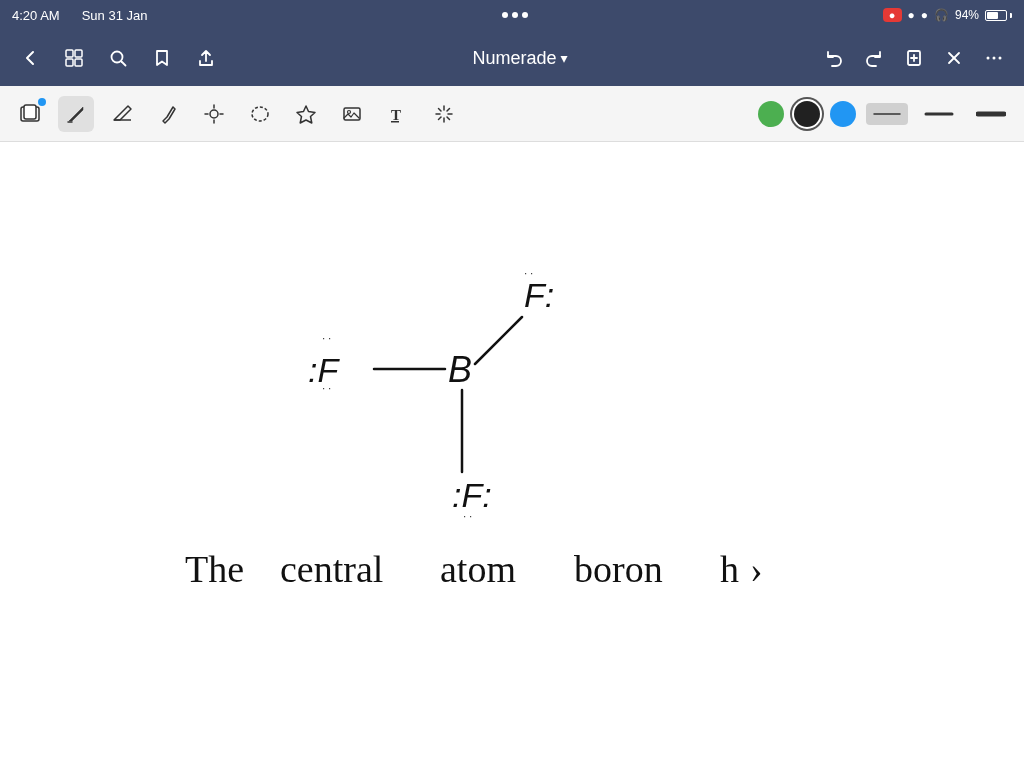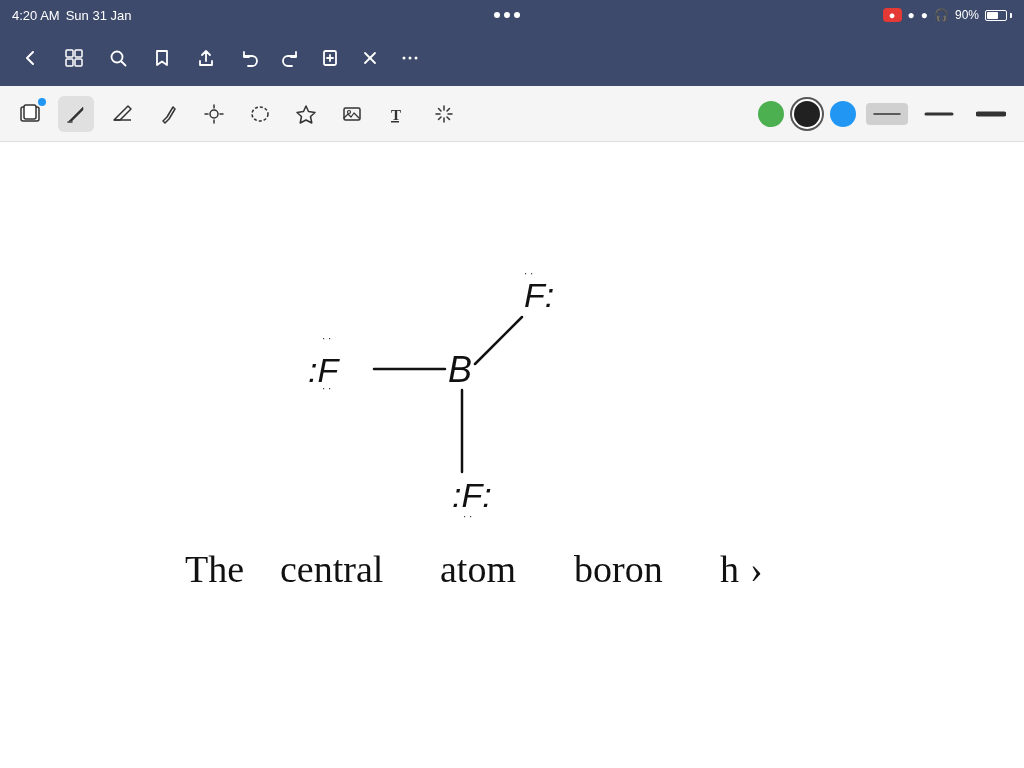--- a/index.html
+++ b/index.html
@@ -16,21 +16,21 @@
     .status-bar {
       height: 30px;
       background: #3d4a6b;
       display: flex;
       align-items: center;
       justify-content: space-between;
       padding: 0 12px;
       color: #fff;
       font-size: 13px;
     }
-    .status-left { display: flex; align-items: center; gap: 6px; }
+    .status-left { display: flex; align-items: center; gap: 22px; }
     .status-center { display: flex; align-items: center; gap: 4px; }
     .status-right { display: flex; align-items: center; gap: 6px; font-size: 12px; }
     .status-dot { width: 6px; height: 6px; border-radius: 50%; background: #fff; }
     .record-btn {
       background: #e53935;
       border-radius: 4px;
       padding: 1px 6px;
       font-size: 11px;
       font-weight: bold;
     }
@@ -161,21 +161,21 @@
   <div class="status-center">
     <span class="status-dot"></span>
     <span class="status-dot"></span>
     <span class="status-dot"></span>
   </div>
   <div class="status-right">
     <span class="record-btn">●</span>
     <span>●</span>
     <span>●</span>
     <span>🎧</span>
-    <span>90%</span>
+    <span>94%</span>
     <div class="battery">
       <div class="battery-body">
         <div class="battery-fill"></div>
       </div>
       <div class="battery-tip"></div>
     </div>
   </div>
 </div>
 
 <div class="top-nav">
@@ -203,20 +203,24 @@
       <path d="M5 3h10v14l-5-3.5L5 17V3z" stroke="white" stroke-width="1.8" stroke-linejoin="round"></path>
     </svg>
   </div>
   <div class="nav-icon-btn">
     <svg width="20" height="20" viewBox="0 0 20 20" fill="none">
       <path d="M10 3v10M6 7l4-4 4 4" stroke="white" stroke-width="1.8" stroke-linecap="round" stroke-linejoin="round"></path>
       <path d="M4 13v4h12v-4" stroke="white" stroke-width="1.8" stroke-linecap="round" stroke-linejoin="round"></path>
     </svg>
   </div>
 
+  <div class="nav-title">
+    <span>Numerade</span>
+    <span style="font-size:14px;">▾</span>
+  </div>
 
   <div class="nav-right">
     <div class="nav-icon-btn">
       <svg width="20" height="20" viewBox="0 0 20 20" fill="none">
         <path d="M4 8h8a5 5 0 0 1 0 10H8" stroke="white" stroke-width="1.8" stroke-linecap="round" stroke-linejoin="round"></path>
         <polyline points="4,4 4,9 9,9" stroke="white" stroke-width="1.8" stroke-linecap="round" stroke-linejoin="round"></polyline>
       </svg>
     </div>
     <div class="nav-icon-btn">
       <svg width="20" height="20" viewBox="0 0 20 20" fill="none">

